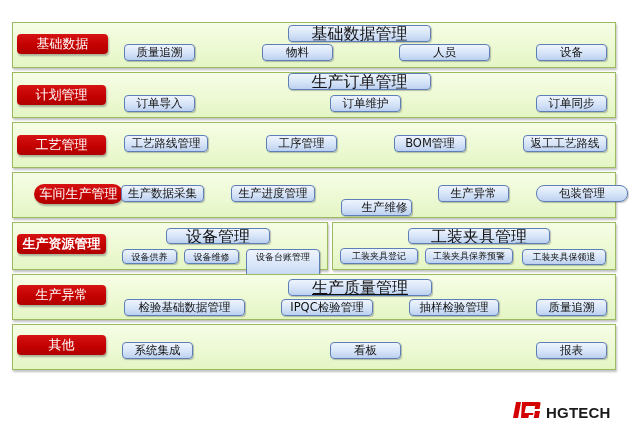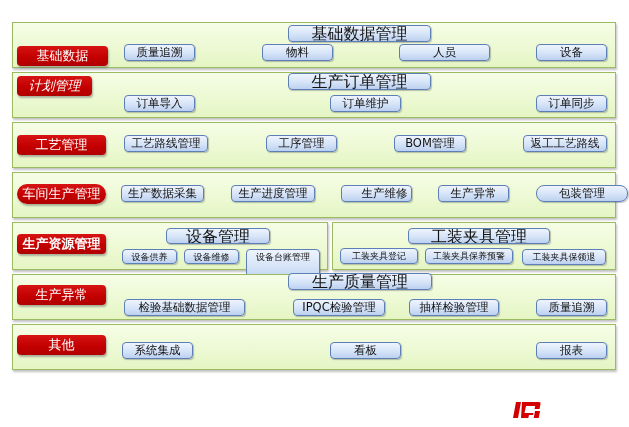--- a/index.html
+++ b/index.html
@@ -48,76 +48,77 @@
   }
   .logo-text {
     font-family: "Liberation Sans", sans-serif; font-weight: bold; font-size: 15px; color: #1a1a1a;
     margin-left: 4px; letter-spacing: 0.2px;
   }
 </style>
 </head>
 <body>
 
 <div class="panel" style="left:12px;top:22px;width:604px;height:46px;"></div>
-<div class="cat" style="left:17px;top:46px;width:91px;height:20px;">基础数据</div>
+<div class="cat" style="left:17px;top:34px;width:91px;height:20px;">基础数据</div>
 <div class="btn hdr" style="left:288px;top:25px;width:143px;height:17px;">基础数据管理</div>
 <div class="btn" style="left:124px;top:44px;width:71px;height:17px;">质量追溯</div>
 <div class="btn" style="left:262px;top:44px;width:71px;height:17px;">物料</div>
 <div class="btn" style="left:399px;top:44px;width:91px;height:17px;">人员</div>
 <div class="btn" style="left:536px;top:44px;width:71px;height:17px;">设备</div>
 
 <div class="panel" style="left:12px;top:72px;width:604px;height:46px;"></div>
-<div class="cat" style="left:17px;top:76px;width:75px;height:20px;font-style:italic;">计划管理</div>
+<div class="cat" style="left:17px;top:85px;width:89px;height:20px;">计划管理</div>
 <div class="btn hdr" style="left:288px;top:73px;width:143px;height:17px;">生产订单管理</div>
 <div class="btn" style="left:124px;top:95px;width:71px;height:17px;">订单导入</div>
 <div class="btn" style="left:330px;top:95px;width:71px;height:17px;">订单维护</div>
 <div class="btn" style="left:536px;top:95px;width:71px;height:17px;">订单同步</div>
 
 <div class="panel" style="left:12px;top:122px;width:604px;height:46px;"></div>
 <div class="cat" style="left:17px;top:135px;width:89px;height:20px;">工艺管理</div>
 <div class="btn" style="left:124px;top:135px;width:84px;height:17px;">工艺路线管理</div>
 <div class="btn" style="left:266px;top:135px;width:71px;height:17px;">工序管理</div>
 <div class="btn" style="left:394px;top:135px;width:72px;height:17px;">BOM管理</div>
 <div class="btn" style="left:523px;top:135px;width:84px;height:17px;">返工工艺路线</div>
 
 <div class="panel" style="left:12px;top:172px;width:604px;height:46px;"></div>
-<div class="cat" style="left:17px;top:184px;width:89px;height:20px;border-radius:10px;">车间生产管理</div>
+<div class="cat" style="left:34px;top:184px;width:89px;height:20px;border-radius:10px;">车间生产管理</div>
 <div class="btn" style="left:121px;top:185px;width:83px;height:17px;">生产数据采集</div>
 <div class="btn" style="left:231px;top:185px;width:84px;height:17px;">生产进度管理</div>
-<div class="btn" style="left:341px;top:185px;width:71px;height:17px;padding-left:16px;">生产维修</div>
+<div class="btn" style="left:341px;top:199px;width:71px;height:17px;padding-left:16px;">生产维修</div>
 <div class="btn" style="left:438px;top:185px;width:71px;height:17px;">生产异常</div>
 <div class="btn" style="left:536px;top:185px;width:92px;height:17px;border-radius:8px;">包装管理</div>
 
 <div class="panel" style="left:12px;top:222px;width:316px;height:48px;"></div>
 <div class="panel" style="left:332px;top:222px;width:284px;height:48px;"></div>
 <div class="cat" style="left:17px;top:234px;width:89px;height:20px;font-weight:bold;">生产资源管理</div>
 <div class="btn hdr" style="left:166px;top:228px;width:104px;height:16px;">设备管理</div>
 <div class="btn small" style="left:122px;top:249px;width:55px;height:15px;">设备供养</div>
 <div class="btn small" style="left:184px;top:249px;width:55px;height:15px;">设备维修</div>
 <div class="btn small" style="left:246px;top:249px;width:74px;height:32px;">设备台账管理</div>
 <div class="btn hdr" style="left:408px;top:228px;width:142px;height:16px;">工装夹具管理</div>
 <div class="btn small" style="left:340px;top:248px;width:78px;height:16px;">工装夹具登记</div>
 <div class="btn small" style="left:425px;top:248px;width:88px;height:16px;">工装夹具保养预警</div>
 <div class="btn small" style="left:522px;top:249px;width:84px;height:16px;">工装夹具保领退</div>
 
 <div class="panel" style="left:12px;top:274px;width:604px;height:46px;"></div>
 <div class="cat" style="left:17px;top:285px;width:89px;height:20px;">生产异常</div>
-<div class="btn hdr" style="left:288px;top:273px;width:144px;height:17px;">生产质量管理</div>
+<div class="btn hdr" style="left:288px;top:279px;width:144px;height:17px;text-decoration:underline;">生产质量管理</div>
 <div class="btn" style="left:124px;top:299px;width:121px;height:17px;">检验基础数据管理</div>
-<div class="btn" style="left:281px;top:299px;width:92px;height:17px;margin-left:12px;">IPQC检验管理</div>
+<div class="btn" style="left:281px;top:299px;width:92px;height:17px;">IPQC检验管理</div>
 <div class="btn" style="left:409px;top:299px;width:90px;height:17px;">抽样检验管理</div>
 <div class="btn" style="left:536px;top:299px;width:71px;height:17px;">质量追溯</div>
 
 <div class="panel" style="left:12px;top:324px;width:604px;height:46px;"></div>
 <div class="cat" style="left:17px;top:335px;width:89px;height:20px;">其他</div>
 <div class="btn" style="left:122px;top:342px;width:71px;height:17px;">系统集成</div>
 <div class="btn" style="left:330px;top:342px;width:71px;height:17px;">看板</div>
 <div class="btn" style="left:536px;top:342px;width:71px;height:17px;">报表</div>
 
 <div class="logo">
   <span>
     <svg width="30" height="20" viewBox="0 0 30 20">
       <path d="M4 2 L9 2 L6 18 L1 18 Z" fill="#d40000"></path>
       <path d="M10 2 L27 2 Q29 2 28.5 4 L27.5 9 L22.5 9 L23.2 6 L14 6 L12.5 13 L21.5 13 L21 15 L17 15 L16.3 18 L9 18 Z" fill="#d40000"></path>
       <path d="M23 11 L28 11 L26.7 18 L21.7 18 Z" fill="#d40000"></path>
     </svg>
   </span>
+  <span class="logo-text">HGTECH</span>
 </div>
 
 </body></html>

